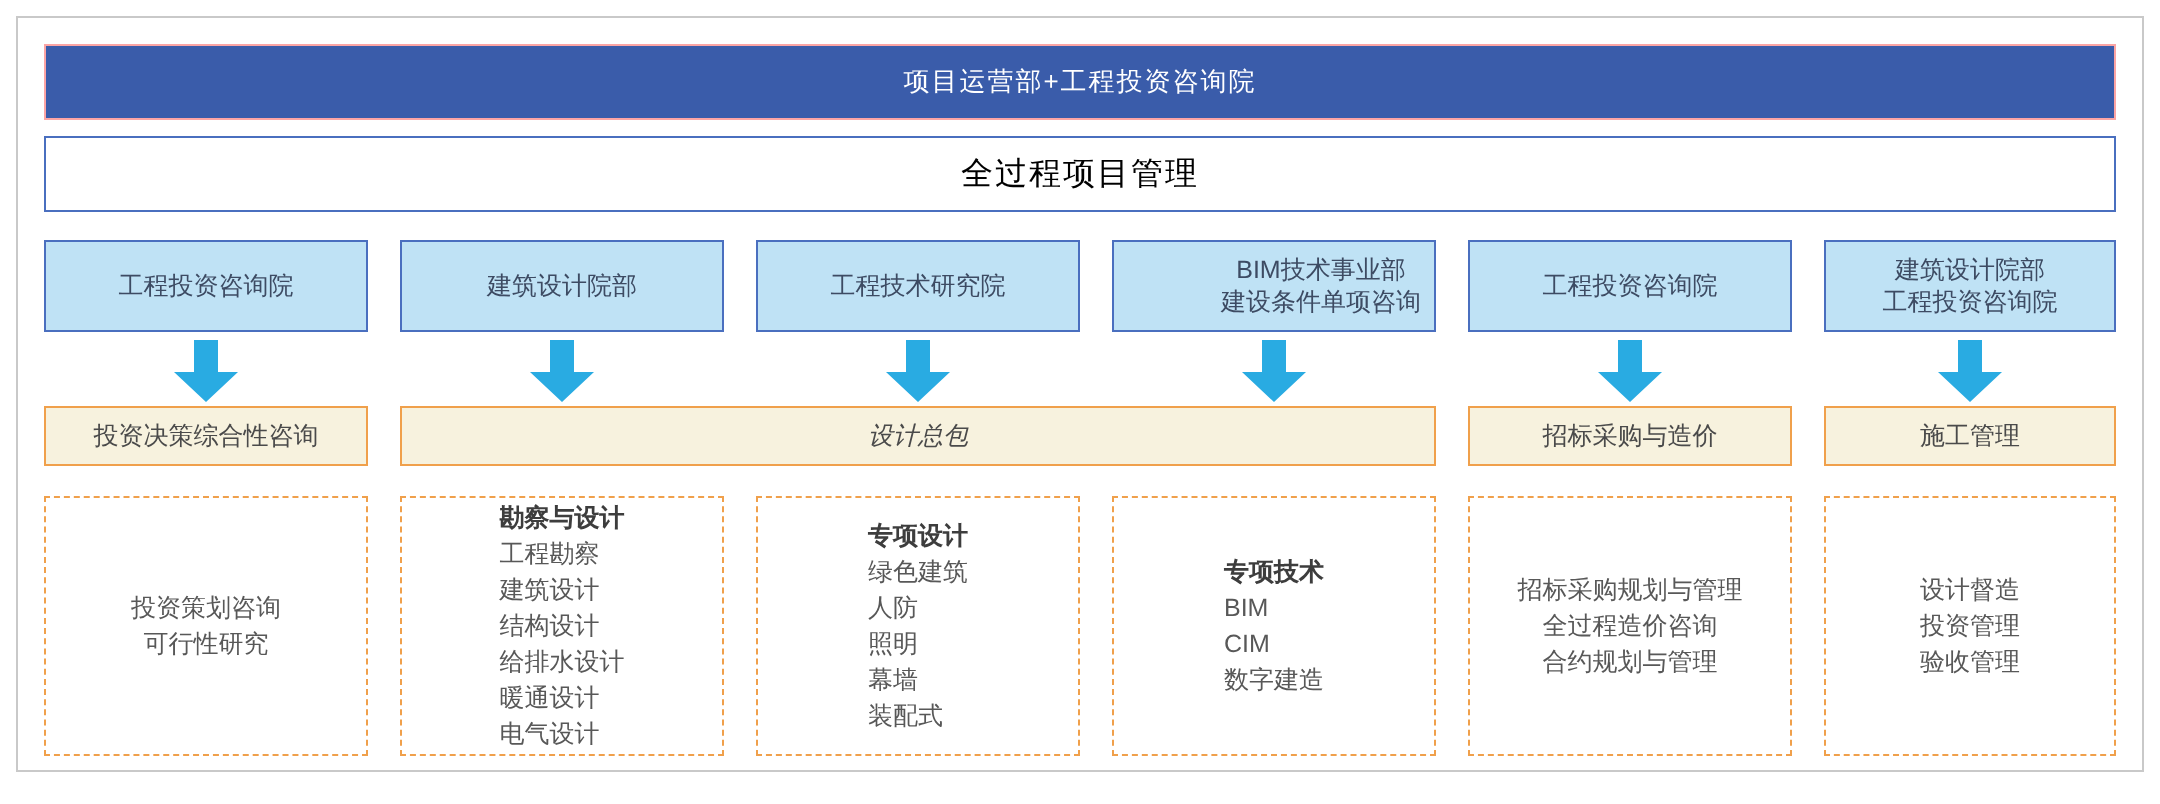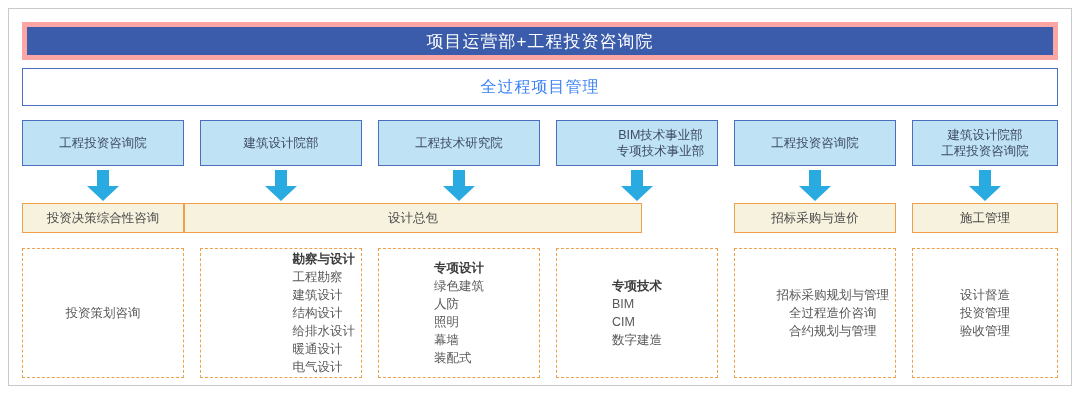--- a/index.html
+++ b/index.html
@@ -35,44 +35,44 @@
   }
 
   
   .title-bar {
     position: absolute;
     left: 22px;
     top: 22px;
     width: 1036px;
     height: 38px;
     background: #3A5CAA;
-    border: 5px solid #fca5a5;
+    border: 1px solid #fca5a5;
     box-sizing: border-box;
     display: flex;
     align-items: center;
     justify-content: center;
     color: #ffffff;
-    font-size: 17px;
+    font-size: 13px;
     letter-spacing: 1px;
   }
 
   
   .subtitle-bar {
     position: absolute;
     left: 22px;
     top: 68px;
     width: 1036px;
     height: 38px;
     background: #ffffff;
     border: 1px solid #4A6FBF;
     box-sizing: border-box;
     display: flex;
     align-items: center;
     justify-content: center;
-    color: #3b82f6;
+    color: #000000;
     font-size: 16px;
     letter-spacing: 1px;
   }
 
   
   .col-layer {
     position: absolute;
     left: 0;
     top: 0;
     width: 1080px;
@@ -169,21 +169,21 @@
       <span class="ln">工程投资咨询院</span>
     </div>
     <div class="dept-box" style="left:200px;width:162px;">
       <span class="ln">建筑设计院部</span>
     </div>
     <div class="dept-box" style="left:378px;width:162px;">
       <span class="ln">工程技术研究院</span>
     </div>
     <div class="dept-box" style="left:556px;width:162px;padding-left:47px;">
       <span class="ln">BIM技术事业部</span>
-      <span class="ln">专项技术事业部</span>
+      <span class="ln">建设条件单项咨询</span>
     </div>
     <div class="dept-box" style="left:734px;width:162px;">
       <span class="ln">工程投资咨询院</span>
     </div>
     <div class="dept-box" style="left:912px;width:146px;">
       <span class="ln">建筑设计院部</span>
       <span class="ln">工程投资咨询院</span>
     </div>
 
     <div class="arrow" style="left:86px;">
@@ -213,37 +213,38 @@
     </div>
     <div class="arrow" style="left:968px;">
       <svg width="34" height="32" viewBox="0 0 34 32" aria-hidden="true">
         <polygon points="11,0 23,0 23,16 33,16 17,31 1,16 11,16" fill="#29ABE2"></polygon>
       </svg>
     </div>
 
     <div class="phase-box" style="left:22px;width:162px;">
       <span>投资决策综合性咨询</span>
     </div>
-    <div class="phase-box" style="left:184px;width:458px;">
+    <div class="phase-box" style="left:200px;width:518px;font-style:italic;">
       <span>设计总包</span>
     </div>
     <div class="phase-box" style="left:734px;width:162px;">
       <span>招标采购与造价</span>
     </div>
     <div class="phase-box" style="left:912px;width:146px;">
       <span>施工管理</span>
     </div>
 
     <div class="detail-box" style="left:22px;width:162px;">
       <div class="detail-inner">
         <span class="it">投资策划咨询</span>
-      </div>
-    </div>
-
-    <div class="detail-box" style="left:200px;width:162px;justify-content:flex-end;">
+        <span class="it">可行性研究</span>
+      </div>
+    </div>
+
+    <div class="detail-box" style="left:200px;width:162px;">
       <div class="detail-inner left-align">
         <span class="hd">勘察与设计</span>
         <span class="it">工程勘察</span>
         <span class="it">建筑设计</span>
         <span class="it">结构设计</span>
         <span class="it">给排水设计</span>
         <span class="it">暖通设计</span>
         <span class="it">电气设计</span>
       </div>
     </div>
@@ -261,21 +262,21 @@
 
     <div class="detail-box" style="left:556px;width:162px;">
       <div class="detail-inner left-align">
         <span class="hd">专项技术</span>
         <span class="it">BIM</span>
         <span class="it">CIM</span>
         <span class="it">数字建造</span>
       </div>
     </div>
 
-    <div class="detail-box" style="left:734px;width:162px;justify-content:flex-end;">
+    <div class="detail-box" style="left:734px;width:162px;">
       <div class="detail-inner">
         <span class="it">招标采购规划与管理</span>
         <span class="it">全过程造价咨询</span>
         <span class="it">合约规划与管理</span>
       </div>
     </div>
 
     <div class="detail-box" style="left:912px;width:146px;">
       <div class="detail-inner">
         <span class="it">设计督造</span>

